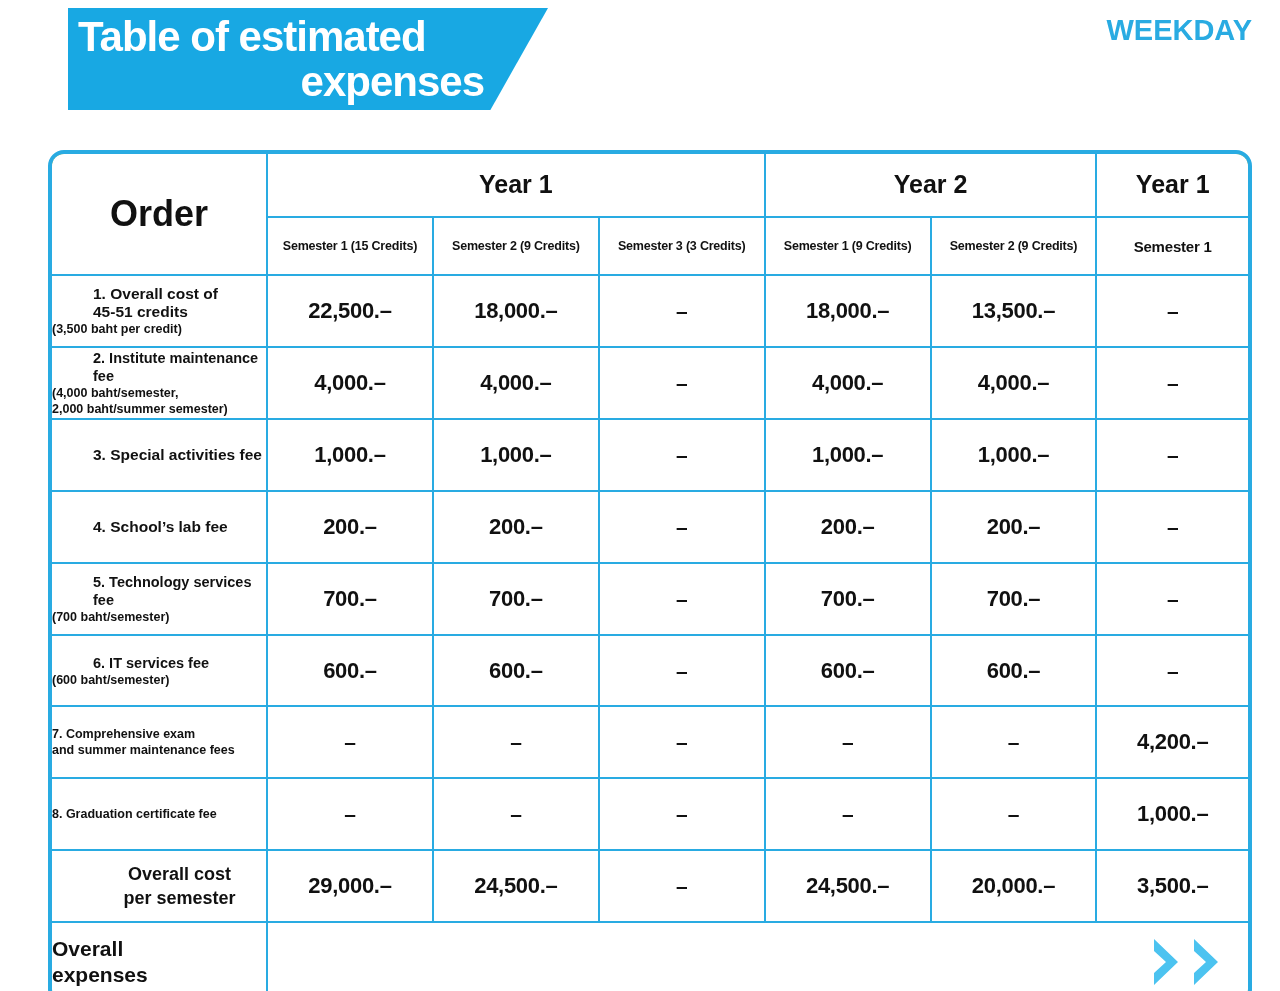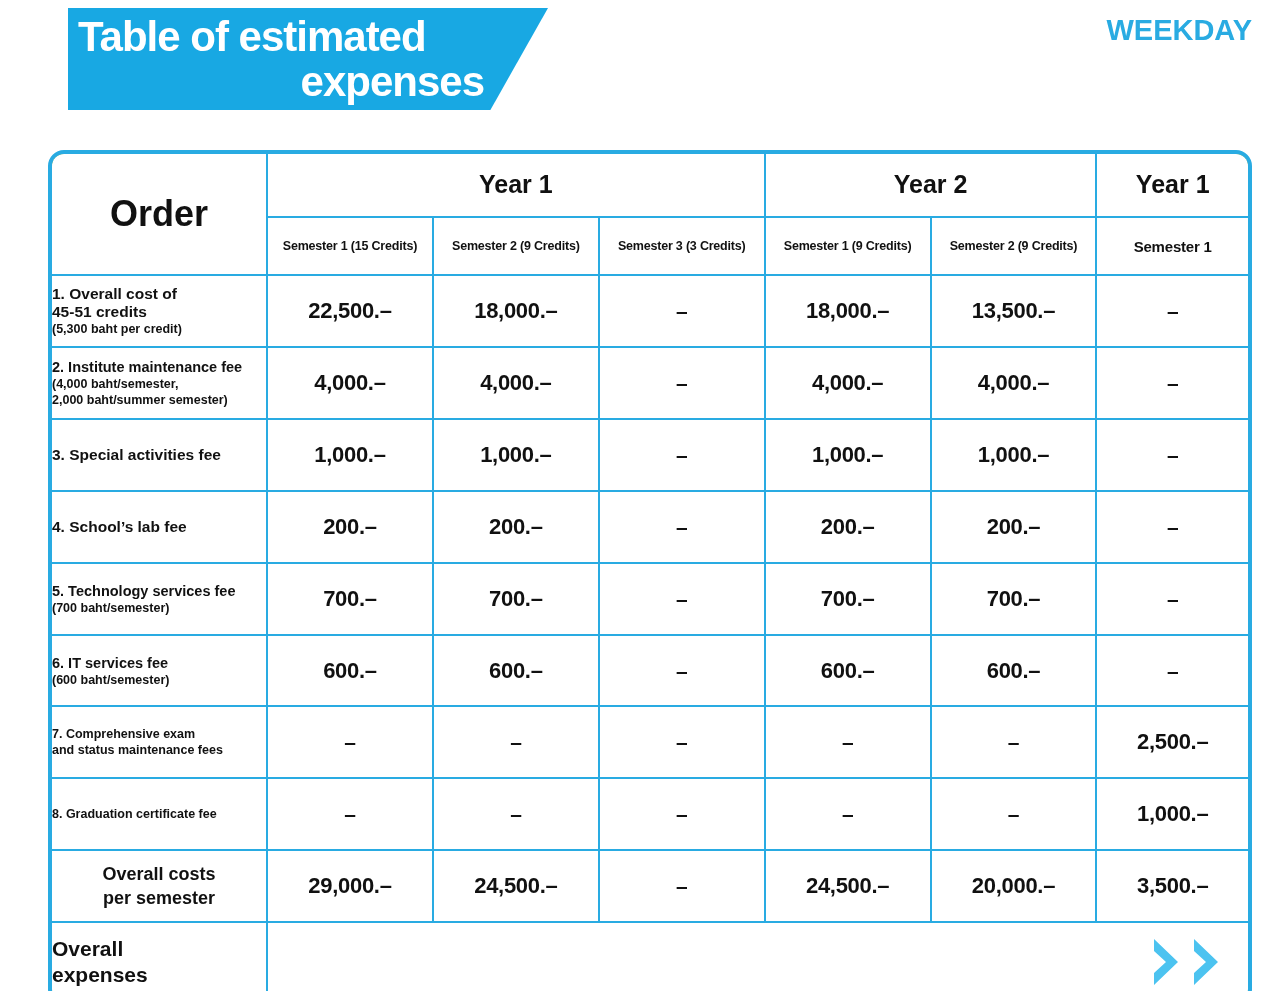--- a/index.html
+++ b/index.html
@@ -140,20 +140,21 @@
     text-align: left;
     vertical-align: middle;
     padding: 0 8px 0 10px;
     color: #111111;
   }
   .row-label .main {
     font-weight: bold;
     font-size: 14.5px;
     line-height: 18px;
     display: block;
+    padding-left: 41px;
   }
   .row-label .main.big { font-size: 15.5px; }
   .row-label .sub {
     font-weight: bold;
     font-size: 12.5px;
     line-height: 16px;
     display: block;
   }
   .row-label.center {
     text-align: center;
@@ -266,21 +267,21 @@
         <td class="sem-head">Semester 3 (3 Credits)</td>
         <td class="sem-head">Semester 1 (9 Credits)</td>
         <td class="sem-head">Semester 2 (9 Credits)</td>
         <td class="sem-head y3">Semester 1</td>
       </tr>
 
       <tr class="data-row">
         <td class="row-label">
           <span class="main big">1. Overall cost of</span>
           <span class="main big">45-51 credits</span>
-          <span class="sub">(5,300 baht per credit)</span>
+          <span class="sub">(3,500 baht per credit)</span>
         </td>
         <td class="val">22,500.–</td>
         <td class="val">18,000.–</td>
         <td class="val dash">–</td>
         <td class="val">18,000.–</td>
         <td class="val">13,500.–</td>
         <td class="val dash">–</td>
       </tr>
 
       <tr class="data-row">
@@ -343,45 +344,45 @@
         <td class="val">600.–</td>
         <td class="val dash">–</td>
         <td class="val">600.–</td>
         <td class="val">600.–</td>
         <td class="val dash">–</td>
       </tr>
 
       <tr class="data-row">
         <td class="row-label">
           <span class="sub">7. Comprehensive exam</span>
-          <span class="sub">and status maintenance fees</span>
-        </td>
-        <td class="val dash">–</td>
-        <td class="val dash">–</td>
-        <td class="val dash">–</td>
-        <td class="val dash">–</td>
-        <td class="val dash">–</td>
-        <td class="val">2,500.–</td>
+          <span class="sub">and summer maintenance fees</span>
+        </td>
+        <td class="val dash">–</td>
+        <td class="val dash">–</td>
+        <td class="val dash">–</td>
+        <td class="val dash">–</td>
+        <td class="val dash">–</td>
+        <td class="val">4,200.–</td>
       </tr>
 
       <tr class="data-row">
         <td class="row-label">
           <span class="sub">8. Graduation certificate fee</span>
         </td>
         <td class="val dash">–</td>
         <td class="val dash">–</td>
         <td class="val dash">–</td>
         <td class="val dash">–</td>
         <td class="val dash">–</td>
         <td class="val">1,000.–</td>
       </tr>
 
       <tr class="total-row">
         <td class="row-label center">
-          <span class="main">Overall costs</span>
+          <span class="main">Overall cost</span>
           <span class="main">per semester</span>
         </td>
         <td class="val">29,000.–</td>
         <td class="val">24,500.–</td>
         <td class="val dash">–</td>
         <td class="val">24,500.–</td>
         <td class="val">20,000.–</td>
         <td class="val">3,500.–</td>
       </tr>
 

